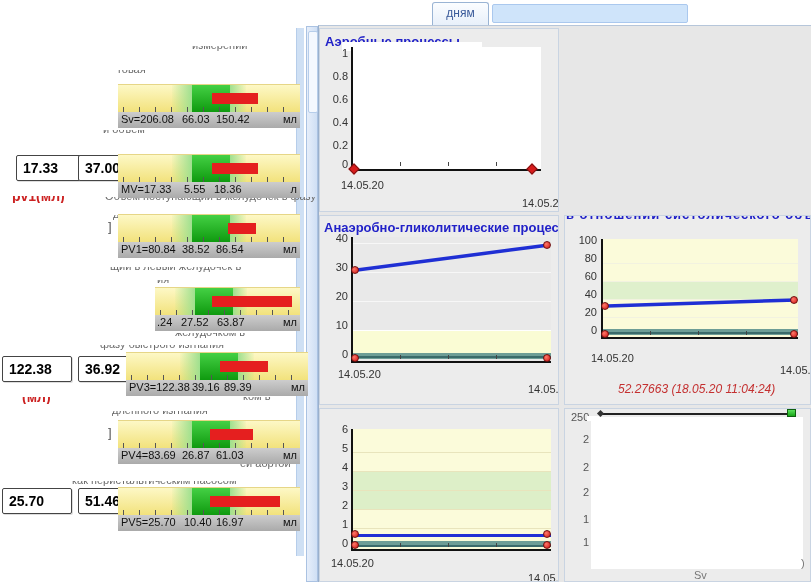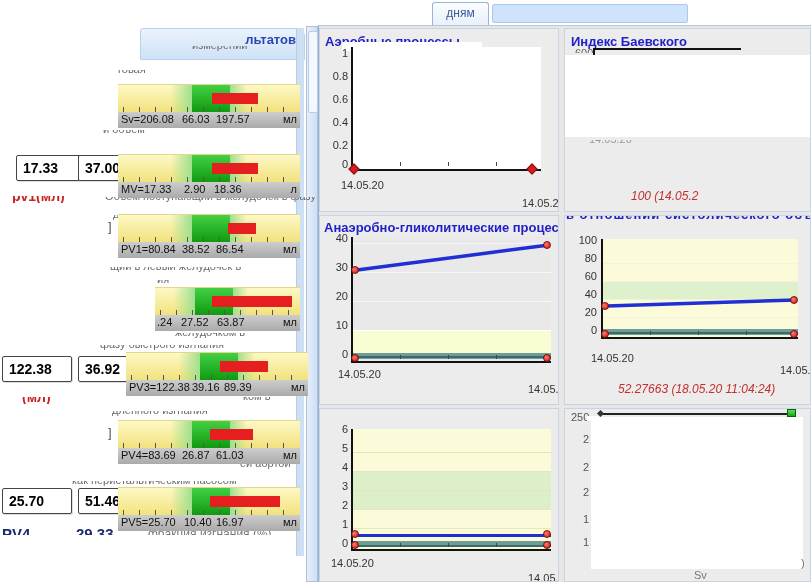--- a/index.html
+++ b/index.html
@@ -72,23 +72,20 @@
 
 <div id="root">
 
   <div class="a" style="left:318px;top:0;width:493px;height:26px;background:#fff">
     <div class="tab" style="left:114px;top:2px;width:57px;height:23px">
       <span>дням</span>
     </div>
     <div class="bluebar" style="left:174px;top:4px;width:196px;height:19px"></div>
   </div>
 
-  <div class="a lp-header" style="left:140px;top:28px;width:163px;height:30px">
-    <span class="hdr-txt">льтатов</span>
-  </div>
   <div class="fragb" style="left:192px;top:46px">
       <span>измерений</span>
     </div>
   <div class="a lp-edge" style="left:296px;top:28px;width:7px;height:528px"></div>
   <div class="a scrollbar" style="left:306px;top:26px;width:12px;height:556px">
     <div class="scroll-thumb"></div>
   </div>
 
   <div class="fragb" style="left:118px;top:70px">
       <span>говая</span>
@@ -128,60 +125,55 @@
     </div>
   <div class="fragb" style="left:240px;top:464px">
       <span>ей аортой</span>
     </div>
   <div class="fragb" style="left:72px;top:481px">
       <span>как перистальтическим насосом</span>
     </div>
   <span class="bracket" style="left:108px;top:219px">]</span>
   <span class="bracket" style="left:108px;top:425px">]</span>
 
-  <div class="botrow" style="left:2px;top:525px;width:270px">
-    <span class="nv" style="left:0">PV4</span>
-    <span class="nv" style="left:74px">29.33</span>
-    <span class="lbl" style="left:146px">фракция изгнания (%)</span>
-  </div>
 
   <div class="inp" style="left:16px;top:155px">17.33</div>
   <div class="inp" style="left:78px;top:155px">37.00</div>
   <div class="inp" style="left:2px;top:356px">122.38</div>
   <div class="inp" style="left:78px;top:356px">36.92</div>
   <div class="inp" style="left:2px;top:488px">25.70</div>
   <div class="inp" style="left:78px;top:488px">51.46</div>
 
   <div class="gauge" style="left:118px;top:84px;width:182px">
     <div class="gbar">
       <div class="gl" style="left:54px;width:20px"></div>
         <div class="gg" style="left:74px;width:38px"></div>
         <div class="gl r" style="left:112px;width:16px"></div>
       <div class="gticks"></div>
         <div class="gred" style="left:94px;width:46px"></div>
     </div>
     <div class="gcap">
       <span style="left:3px">Sv=206.08</span>
       <span style="left:64px">66.03</span>
-      <span style="left:98px">197.57</span>
+      <span style="left:98px">150.42</span>
       <span class="gcu">мл</span>
     </div>
   </div>
 
   <div class="gauge" style="left:118px;top:154px;width:182px">
     <div class="gbar">
       <div class="gl" style="left:54px;width:20px"></div>
         <div class="gg" style="left:74px;width:38px"></div>
         <div class="gl r" style="left:112px;width:16px"></div>
       <div class="gticks"></div>
         <div class="gred" style="left:94px;width:46px"></div>
     </div>
     <div class="gcap">
       <span style="left:3px">MV=17.33</span>
-      <span style="left:66px">2.90</span>
+      <span style="left:66px">5.55</span>
       <span style="left:96px">18.36</span>
       <span class="gcu">л</span>
     </div>
   </div>
 
   <div class="gauge" style="left:118px;top:214px;width:182px">
     <div class="gbar">
       <div class="gl" style="left:54px;width:20px"></div>
         <div class="gg" style="left:74px;width:38px"></div>
         <div class="gl r" style="left:112px;width:16px"></div>
@@ -273,31 +265,20 @@
     <div class="ylab" style="left:6px;top:64px;width:22px">0.6</div>
     <div class="ylab" style="left:6px;top:87px;width:22px">0.4</div>
     <div class="ylab" style="left:6px;top:110px;width:22px">0.2</div>
     <div class="ylab" style="left:6px;top:129px;width:22px">0</div>
     <div class="dia" style="left:30px;top:136px"></div>
     <div class="dia" style="left:208px;top:136px"></div>
     <div class="xlab" style="left:21px;top:150px">14.05.20</div>
     <div class="xlab" style="left:202px;top:168px">14.05.2</div>
   </div>
 
-  <div class="cell" style="left:564px;top:28px;width:247px;height:184px">
-    <div class="blue-title" style="left:6px;top:5px">Индекс Баевского</div>
-    <div class="fragt" style="left:10px;top:18px"><span>600</span></div>
-    <div class="a" style="left:28px;top:19px;width:148px;height:2px;background:#111"></div>
-    <div class="a" style="left:28px;top:19px;width:2px;height:9px;background:#111"></div>
-    <div class="occl" style="left:0;top:26px;width:247px;height:82px"></div>
-    <div class="fragb" style="left:24px;top:111px;color:#999">
-        <span>14.05.20</span>
-      </div>
-    <div class="note" style="left:66px;top:160px">100 (14.05.2</div>
-  </div>
 
   <div class="cell" style="left:319px;top:215px;width:240px;height:190px">
     <div class="blue-title" style="left:4px;top:4px">Анаэробно-гликолитические  процессы</div>
     <div class="plot" style="left:31px;top:21px;width:198px;height:124px;background:#e9e9e9">
       <div class="band" style="top:93px;height:29px;background:#fafcd4"></div>
       <div class="grid" style="top:6px;background:#f7f7f7"></div>
       <div class="grid" style="top:35px;background:#f7f7f7"></div>
       <div class="grid" style="top:64px;background:#f7f7f7"></div>
       <div class="grid" style="top:93px;background:#ffffff"></div>
       <div class="band" style="top:116px;height:6px;background:#6d9d96"></div>

